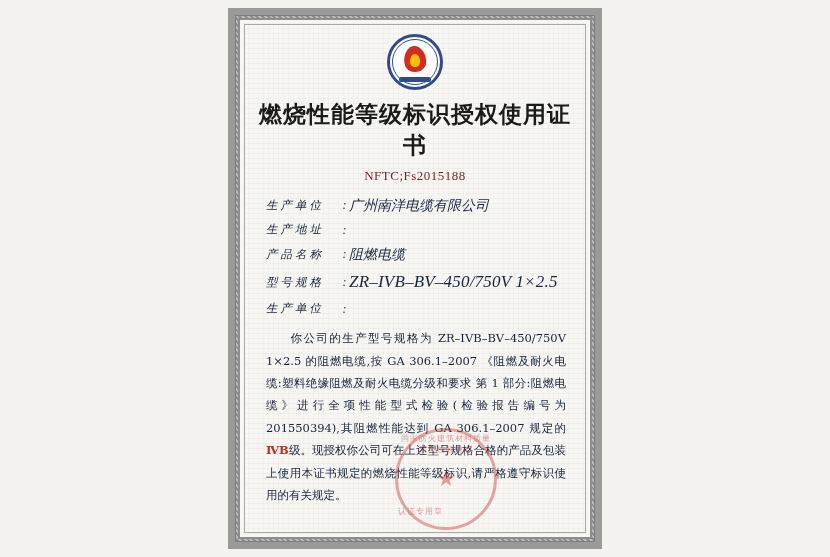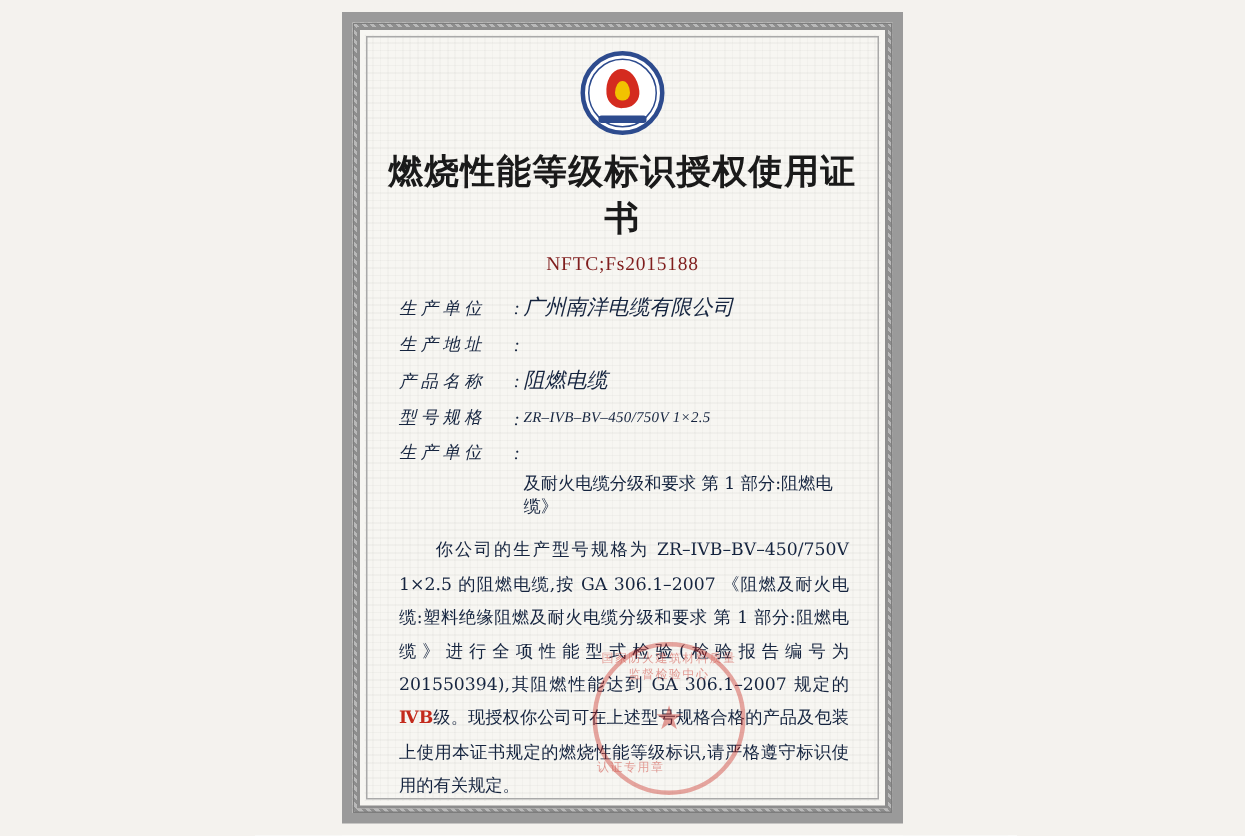--- a/index.html
+++ b/index.html
@@ -191,21 +191,21 @@
     text-align: center;
   }
   .field-value {
     flex: 1;
     font-family: "DejaVu Serif", serif;
     font-size: 14px;
     color: #15243f;
   }
   .field-value.mono {
     font-family: "Liberation Serif", serif;
-    font-size: 10px;
+    font-size: 17px;
     letter-spacing: 0.2px;
   }
   .field-cont {
     padding-left: 83px;
     font-size: 11.5px;
     font-family: "DejaVu Serif", serif;
     color: #15243f;
     margin-top: -2px;
     margin-bottom: 7px;
   }
@@ -319,21 +319,20 @@
       <div class="field-row">
         <span class="field-label">型号规格</span>
         <span class="field-colon">:</span>
         <span class="field-value mono">ZR–IVB–BV–450/750V 1×2.5</span>
       </div>
 
       <div class="field-row">
         <span class="field-label">生产单位</span>
         <span class="field-colon">:</span>
       </div>
-      <div class="field-cont">及耐火电缆分级和要求 第 1 部分:阻燃电缆》</div>
 
     </div>
 
     <div class="body-text">
       <span class="indent"></span><span>你公司的生产型号规格为 ZR–IVB–BV–450/750V 1×2.5 的阻燃电缆,按 GA 306.1–2007 《阻燃及耐火电缆:塑料绝缘阻燃及耐火电缆分级和要求 第 1 部分:阻燃电缆》进行全项性能型式检验(检验报告编号为 201550394),其阻燃性能达到 GA 306.1–2007 规定的</span><span class="grade-mark">ⅣB</span><span>级。现授权你公司可在上述型号规格合格的产品及包装上使用本证书规定的燃烧性能等级标识,请严格遵守标识使用的有关规定。</span>
     </div>
 
     <div class="seal">
       <div class="seal-top">国家防火建筑材料质量监督检验中心</div>
       <div class="star">★</div>

